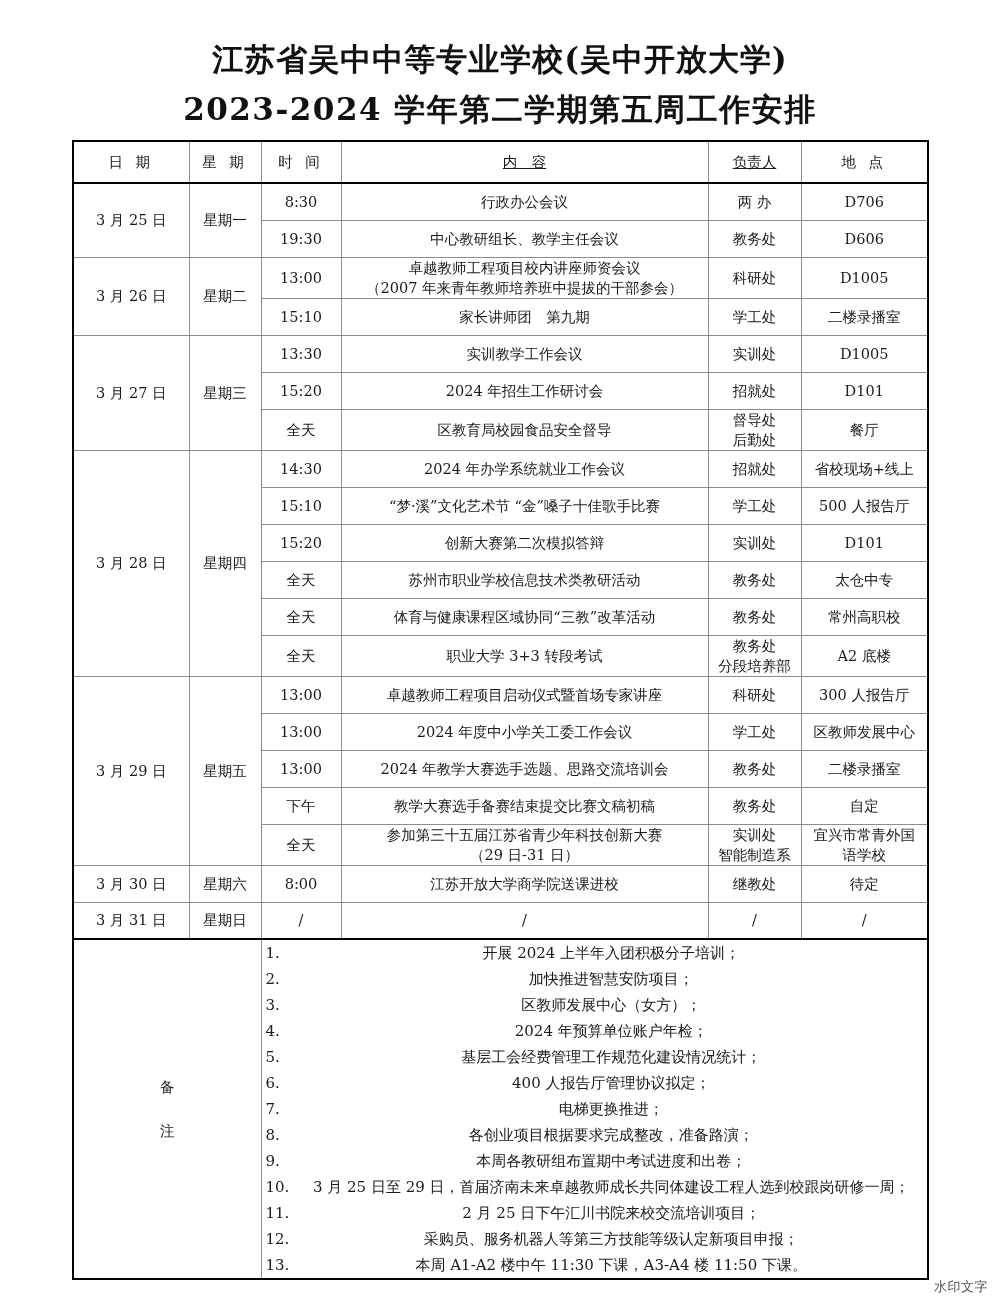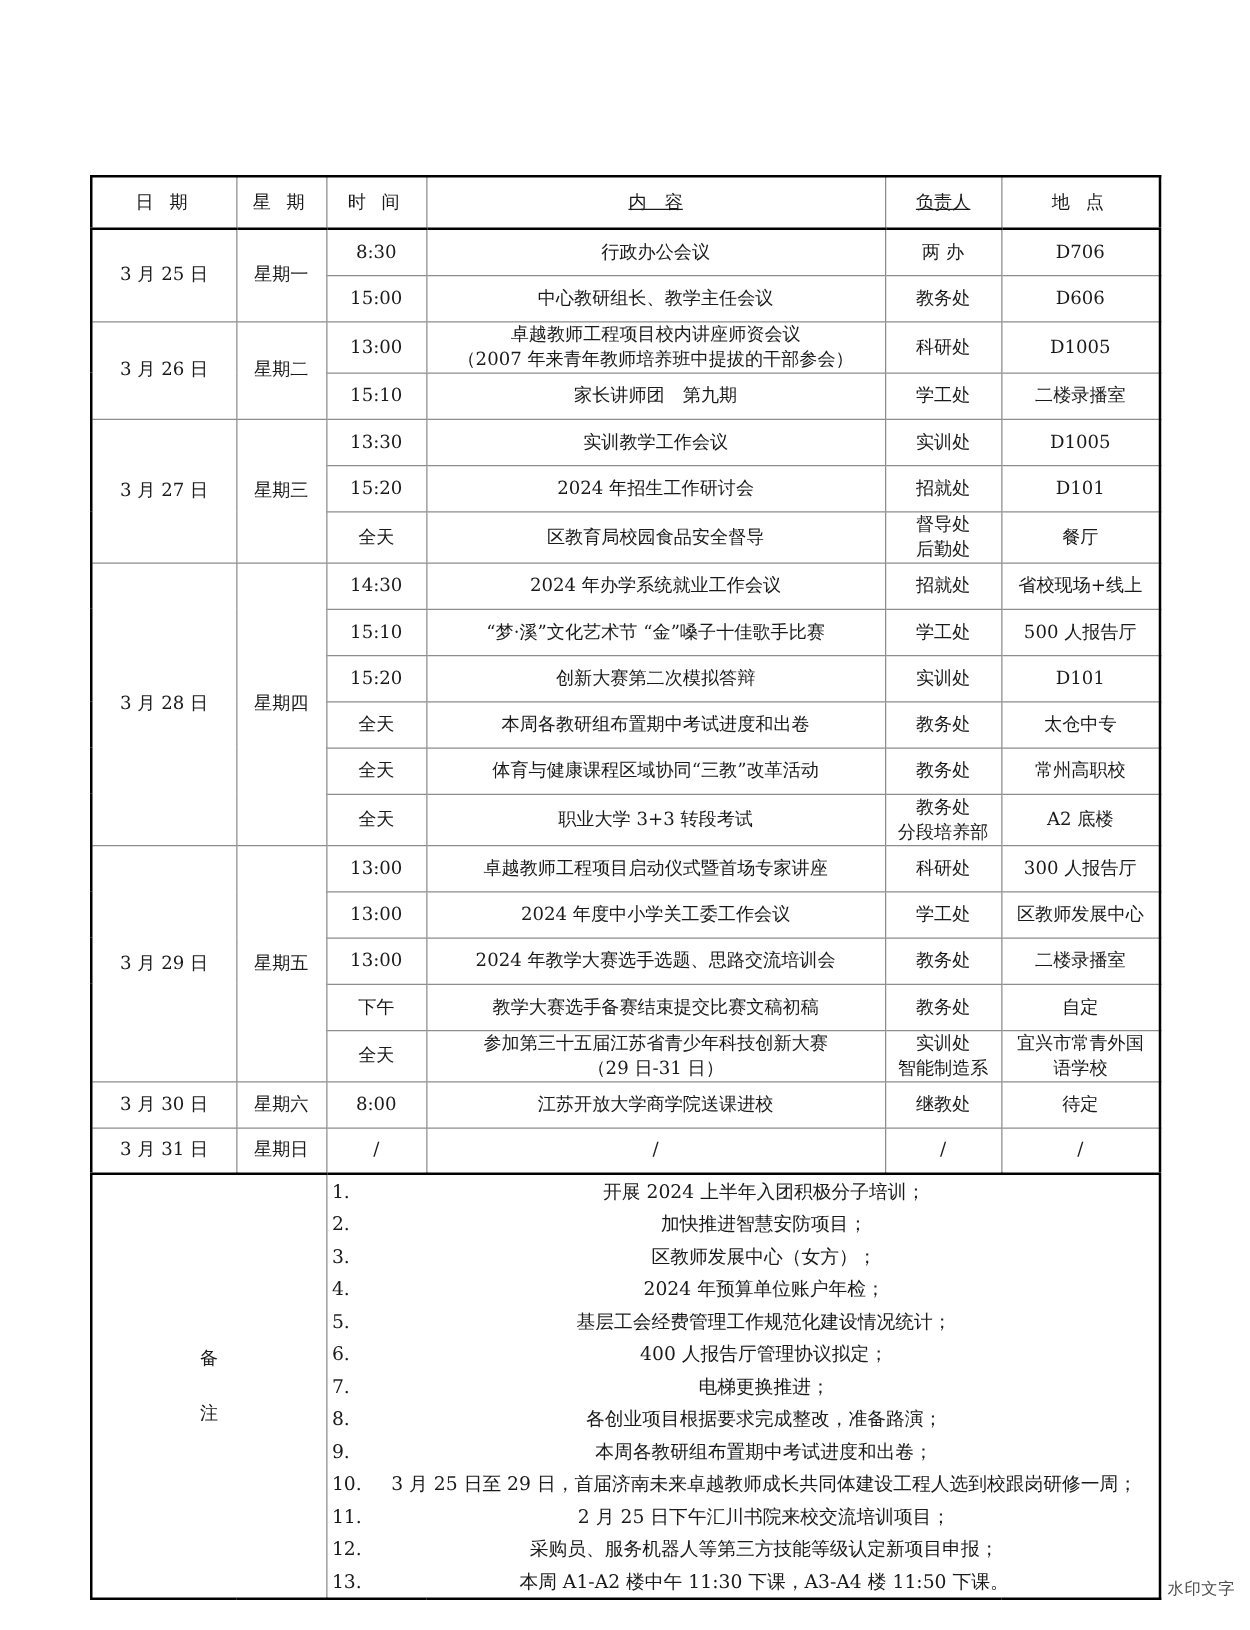--- a/index.html
+++ b/index.html
@@ -128,32 +128,36 @@
     position: absolute;
     left: 0;
     width: 26px;
     text-align: left;
     font-family: "DejaVu Serif", "Liberation Serif", serif;
   }
 
   .watermark {
     position: absolute;
     right: 12px;
-    bottom: 24px;
+    bottom: 8px;
     font-size: 13px;
     color: #4d4d4d;
     font-family: "DejaVu Serif", "Liberation Serif", serif;
     letter-spacing: 0.5px;
   }
 </style>
 </head>
 <body>
 
 <div class="page">
 
+  <div class="title-block">
+    <div class="title-line">江苏省吴中中等专业学校(吴中开放大学)</div>
+    <div class="title-line second">2023-2024 学年第二学期第五周工作安排</div>
+  </div>
 
   <div class="table-wrap">
     <table class="sched">
       <colgroup>
         <col style="width:116px">
         <col style="width:72px">
         <col style="width:80px">
         <col style="width:367px">
         <col style="width:93px">
         <col style="width:127px">
@@ -171,21 +175,21 @@
       <tbody>
           <tr class="row-h group-start">
             <td class="c-date" rowspan="2">3 月 25 日</td>
             <td class="c-week" rowspan="2">星期一</td>
             <td class="c-time">8:30</td>
             <td class="c-content">行政办公会议</td>
             <td class="c-owner">两 办</td>
             <td class="c-place">D706</td>
           </tr>
           <tr class="row-h">
-            <td class="c-time">15:00</td>
+            <td class="c-time">19:30</td>
             <td class="c-content">中心教研组长、教学主任会议</td>
             <td class="c-owner">教务处</td>
             <td class="c-place">D606</td>
           </tr>
           <tr class="row-h group-start">
             <td class="c-date" rowspan="2">3 月 26 日</td>
             <td class="c-week" rowspan="2">星期二</td>
             <td class="c-time">13:00</td>
             <td class="c-content two-line">
               <div>卓越教师工程项目校内讲座师资会议</div>
@@ -238,21 +242,21 @@
             <td class="c-place">500 人报告厅</td>
           </tr>
           <tr class="row-h">
             <td class="c-time">15:20</td>
             <td class="c-content">创新大赛第二次模拟答辩</td>
             <td class="c-owner">实训处</td>
             <td class="c-place">D101</td>
           </tr>
           <tr class="row-h">
             <td class="c-time">全天</td>
-            <td class="c-content">本周各教研组布置期中考试进度和出卷</td>
+            <td class="c-content">苏州市职业学校信息技术类教研活动</td>
             <td class="c-owner">教务处</td>
             <td class="c-place">太仓中专</td>
           </tr>
           <tr class="row-h">
             <td class="c-time">全天</td>
             <td class="c-content">体育与健康课程区域协同“三教”改革活动</td>
             <td class="c-owner">教务处</td>
             <td class="c-place">常州高职校</td>
           </tr>
           <tr class="row-h">

